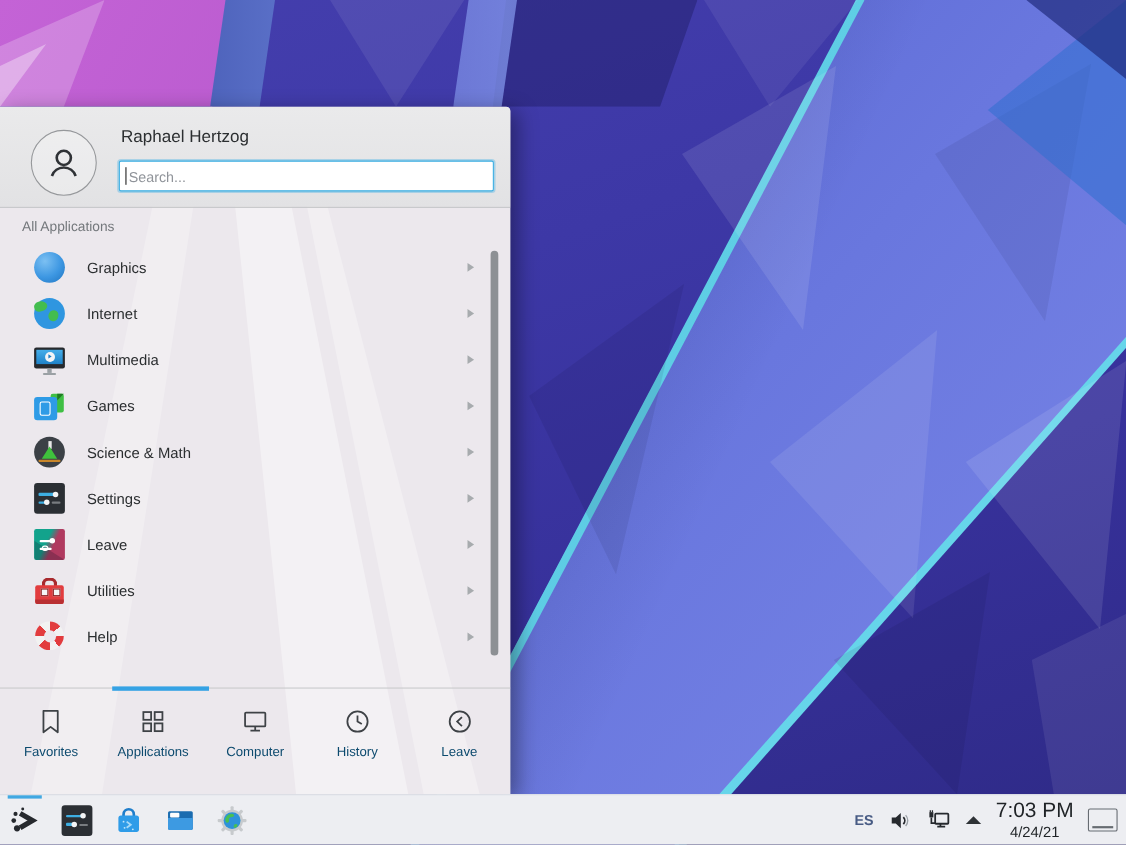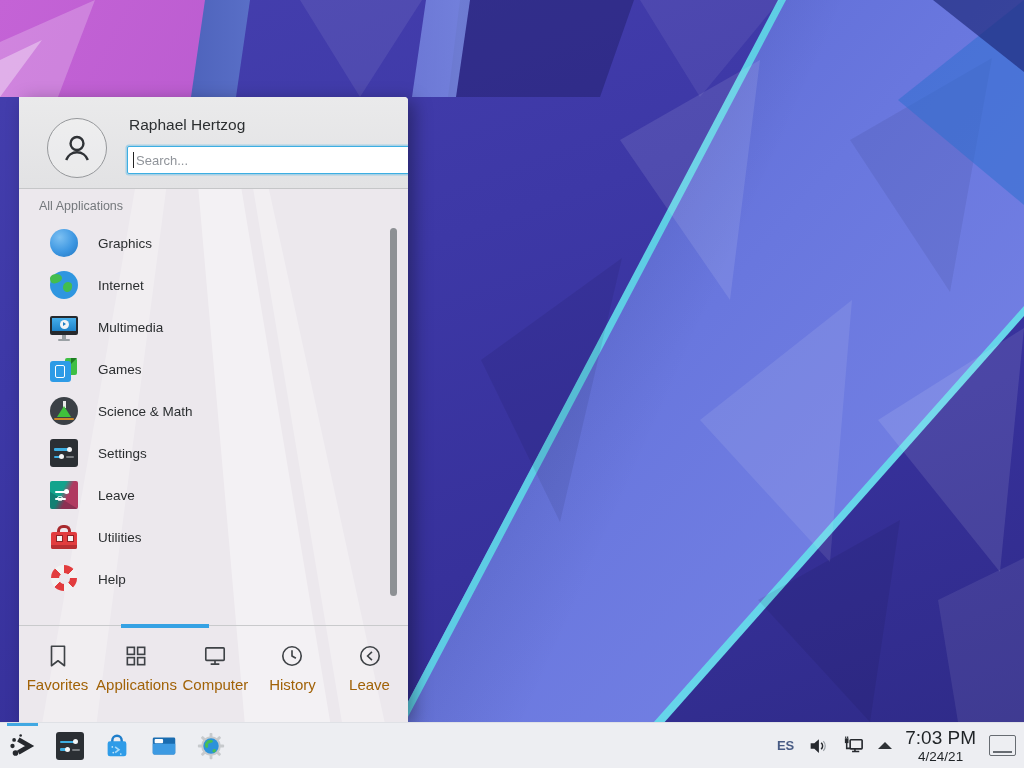--- a/index.html
+++ b/index.html
@@ -34,22 +34,22 @@
   .wp-f4{background:rgba(0,0,30,.07);clip-path:polygon(850px 140px,992px 58px,950px 292px);}
   .wp-f5{background:rgba(255,255,255,.10);clip-path:polygon(878px 420px,1024px 328px,1000px 572px);}
   .wp-f6{background:rgba(0,0,30,.08);clip-path:polygon(758px 600px,900px 520px,870px 722px);}
   .wp-f7{background:rgba(255,255,255,.08);clip-path:polygon(938px 600px,1024px 558px,1024px 722px,958px 722px);}
   .wp-f8{background:rgba(255,255,255,.08);clip-path:polygon(300px 0,422px 0,360px 97px);}
   .wp-f9{background:rgba(47,111,208,.55);clip-path:polygon(898px 100px,1024px 0,1024px 205px);}
   .wp-f10{background:rgba(28,38,118,.65);clip-path:polygon(933px 0,1024px 0,1024px 72px);}
   .wp-f11{background:rgba(255,255,255,.07);clip-path:polygon(640px 0,780px 0,700px 97px);}
 
   
-  .popup{position:absolute;left:0;top:97px;width:389px;height:625px;overflow:hidden;
-    border-radius:0 4px 0 0;background:#ece8ed;box-shadow:6px 4px 18px rgba(0,0,0,.35);margin-left:19px;}
+  .popup{position:absolute;left:0;top:97px;width:464px;height:625px;overflow:hidden;
+    border-radius:0 4px 0 0;background:#ece8ed;box-shadow:6px 4px 18px rgba(0,0,0,.35);}
   .popup-streaks{position:absolute;inset:0;pointer-events:none;}
   .streak1{background:rgba(255,255,255,.38);clip-path:polygon(46% 14%,57% 14%,80% 100%,58% 100%);}
   .streak2{background:rgba(255,255,255,.26);clip-path:polygon(30% 14%,38% 14%,20% 100%,6% 100%);}
   .streak3{background:rgba(255,255,255,.30);clip-path:polygon(60% 14%,64% 14%,94% 100%,83% 100%);}
 
   .popup-header{position:absolute;left:0;top:0;right:0;height:91px;
     background:linear-gradient(#eaeaeb,#e2e2e4);border-bottom:1px solid #c5c6c8;}
   .avatar{position:absolute;left:28px;top:21px;width:58px;height:58px;border-radius:50%;
     border:1px solid #96989b;display:flex;align-items:center;justify-content:center;background:rgba(255,255,255,.25);}
   .user-name{position:absolute;left:110px;top:19px;font-size:15.5px;color:#2c2f31;}
@@ -71,21 +71,21 @@
     border-top:4px solid transparent;border-bottom:4px solid transparent;border-left:6px solid #a7abae;}
   .row.sel .arrow{border-left-color:#2c2f31;}
 
   .scroll-thumb{position:absolute;right:11px;top:131px;width:7px;height:368px;border-radius:3.5px;background:#8d9094;}
 
   .tabsep{position:absolute;left:0;right:0;top:528px;height:1px;background:#c9cacc;}
   .tab-indicator{position:absolute;left:102px;top:527px;width:88px;height:4px;background:#35a2e4;}
 
   .tab-bar{position:absolute;left:0;right:0;top:531px;height:94px;display:flex;}
   .tab{flex:1;display:flex;flex-direction:column;align-items:center;padding-top:15px;cursor:default;}
-  .tab-label{margin-top:7px;font-size:15px;color:#a16207;}
+  .tab-label{margin-top:7px;font-size:12px;color:#0c4a6e;}
 
   
   .ic{position:relative;width:32px;height:32px;flex:0 0 32px;}
   .ic i{position:absolute;display:block;}
   .ic-game .pad{left:1px;top:9px;width:30px;height:14px;border-radius:7px;background:linear-gradient(#b2b5b9,#7c8085);}
   .ic-game .pad:before,.ic-game .pad:after{content:"";position:absolute;width:11px;height:11px;border-radius:50%;
     background:#74787d;top:8px;}
   .ic-game .pad:before{left:-2px;} .ic-game .pad:after{right:-2px;}
   .ic-game .dh{left:6px;top:14px;width:9px;height:3px;background:#33363a;border-radius:1px;}
   .ic-game .dv{left:9px;top:11px;width:3px;height:9px;background:#33363a;border-radius:1px;}

